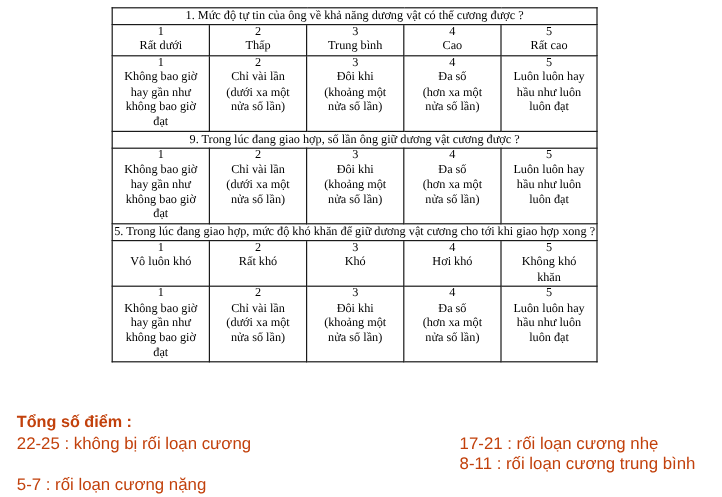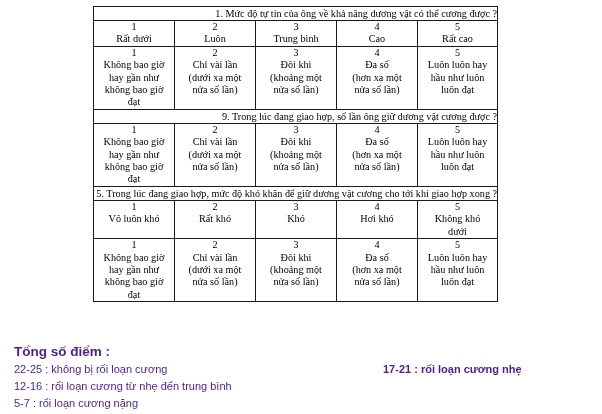--- a/index.html
+++ b/index.html
@@ -28,21 +28,21 @@
   .iief-table td {
     border: 1px solid #1a1a1a;
     padding: 0;
     vertical-align: top;
   }
   .q-cell {
     font-family: "Liberation Serif", "DejaVu Serif", serif;
     font-size: 10.2px;
     line-height: 13px;
     padding: 1px 3px 2px 4px;
-    text-align: right;
+    text-align: center;
   }
   .opt-cell {
     text-align: center;
     font-family: "Liberation Serif", "DejaVu Serif", serif;
     font-size: 10.2px;
     line-height: 12.4px;
     padding: 1px 2px 2px 2px;
     vertical-align: top;
   }
   .opt-num {
@@ -55,49 +55,48 @@
     line-height: 12.4px;
   }
 
   
   .score-block {
     position: absolute;
     left: 14px;
     top: 343px;
     width: 580px;
     font-family: "Liberation Sans", "DejaVu Sans", sans-serif;
-    color: #4c1d95;
+    color: #c2410c;
   }
   .score-title {
     font-size: 13.5px;
     font-weight: bold;
     line-height: 17px;
     margin: 0 0 1px 0;
   }
   .score-rows {
     position: relative;
   }
   .score-row {
     position: relative;
     height: 17px;
     line-height: 17px;
-    font-size: 11px;
+    font-size: 14px;
   }
   .score-left {
     position: absolute;
     left: 0;
     top: 0;
     white-space: nowrap;
   }
   .score-right {
     position: absolute;
     left: 369px;
     top: 0;
     white-space: nowrap;
-    font-weight: bold;
   }
 </style>
 </head>
 <body>
 
 <table class="iief-table">
   <colgroup>
     <col style="width:81px">
       <col style="width:81px">
       <col style="width:81px">
@@ -109,21 +108,21 @@
     <tr>
       <td colspan="5" class="q-cell">1. Mức độ tự tin của ông về khả năng dương vật có thể cương được ?</td>
     </tr>
     <tr>
       <td class="opt-cell">
         <span class="opt-num">1</span>
         <span class="opt-label">Rất dưới</span>
       </td>
       <td class="opt-cell">
         <span class="opt-num">2</span>
-        <span class="opt-label">Luôn</span>
+        <span class="opt-label">Thấp</span>
       </td>
       <td class="opt-cell">
         <span class="opt-num">3</span>
         <span class="opt-label">Trung bình</span>
       </td>
       <td class="opt-cell">
         <span class="opt-num">4</span>
         <span class="opt-label">Cao</span>
       </td>
       <td class="opt-cell">
@@ -219,21 +218,21 @@
         <span class="opt-num">3</span>
         <span class="opt-label">Khó</span>
       </td>
       <td class="opt-cell">
         <span class="opt-num">4</span>
         <span class="opt-label">Hơi khó</span>
       </td>
       <td class="opt-cell">
         <span class="opt-num">5</span>
         <span class="opt-label">Không khó</span>
-        <span class="opt-label">dưới</span>
+        <span class="opt-label">khăn</span>
       </td>
     </tr>
 
     <tr>
       <td class="opt-cell">
         <span class="opt-num">1</span>
         <span class="opt-label">Không bao giờ</span>
         <span class="opt-label">hay gần như</span>
         <span class="opt-label">không bao giờ</span>
         <span class="opt-label">đạt</span>
@@ -267,20 +266,20 @@
 </table>
 
 <div class="score-block">
   <div class="score-title">Tổng số điểm :</div>
   <div class="score-rows">
     <div class="score-row">
       <span class="score-left">22-25 : không bị rối loạn cương</span>
       <span class="score-right">17-21 : rối loạn cương nhẹ</span>
     </div>
     <div class="score-row">
-      <span class="score-left">12-16 : rối loạn cương từ nhẹ đến trung bình</span>
+      <span class="score-right">8-11 : rối loạn cương trung bình</span>
     </div>
     <div class="score-row">
       <span class="score-left">5-7 : rối loạn cương nặng</span>
       <span class="score-right"></span>
     </div>
   </div>
 </div>
 
 </body></html>

